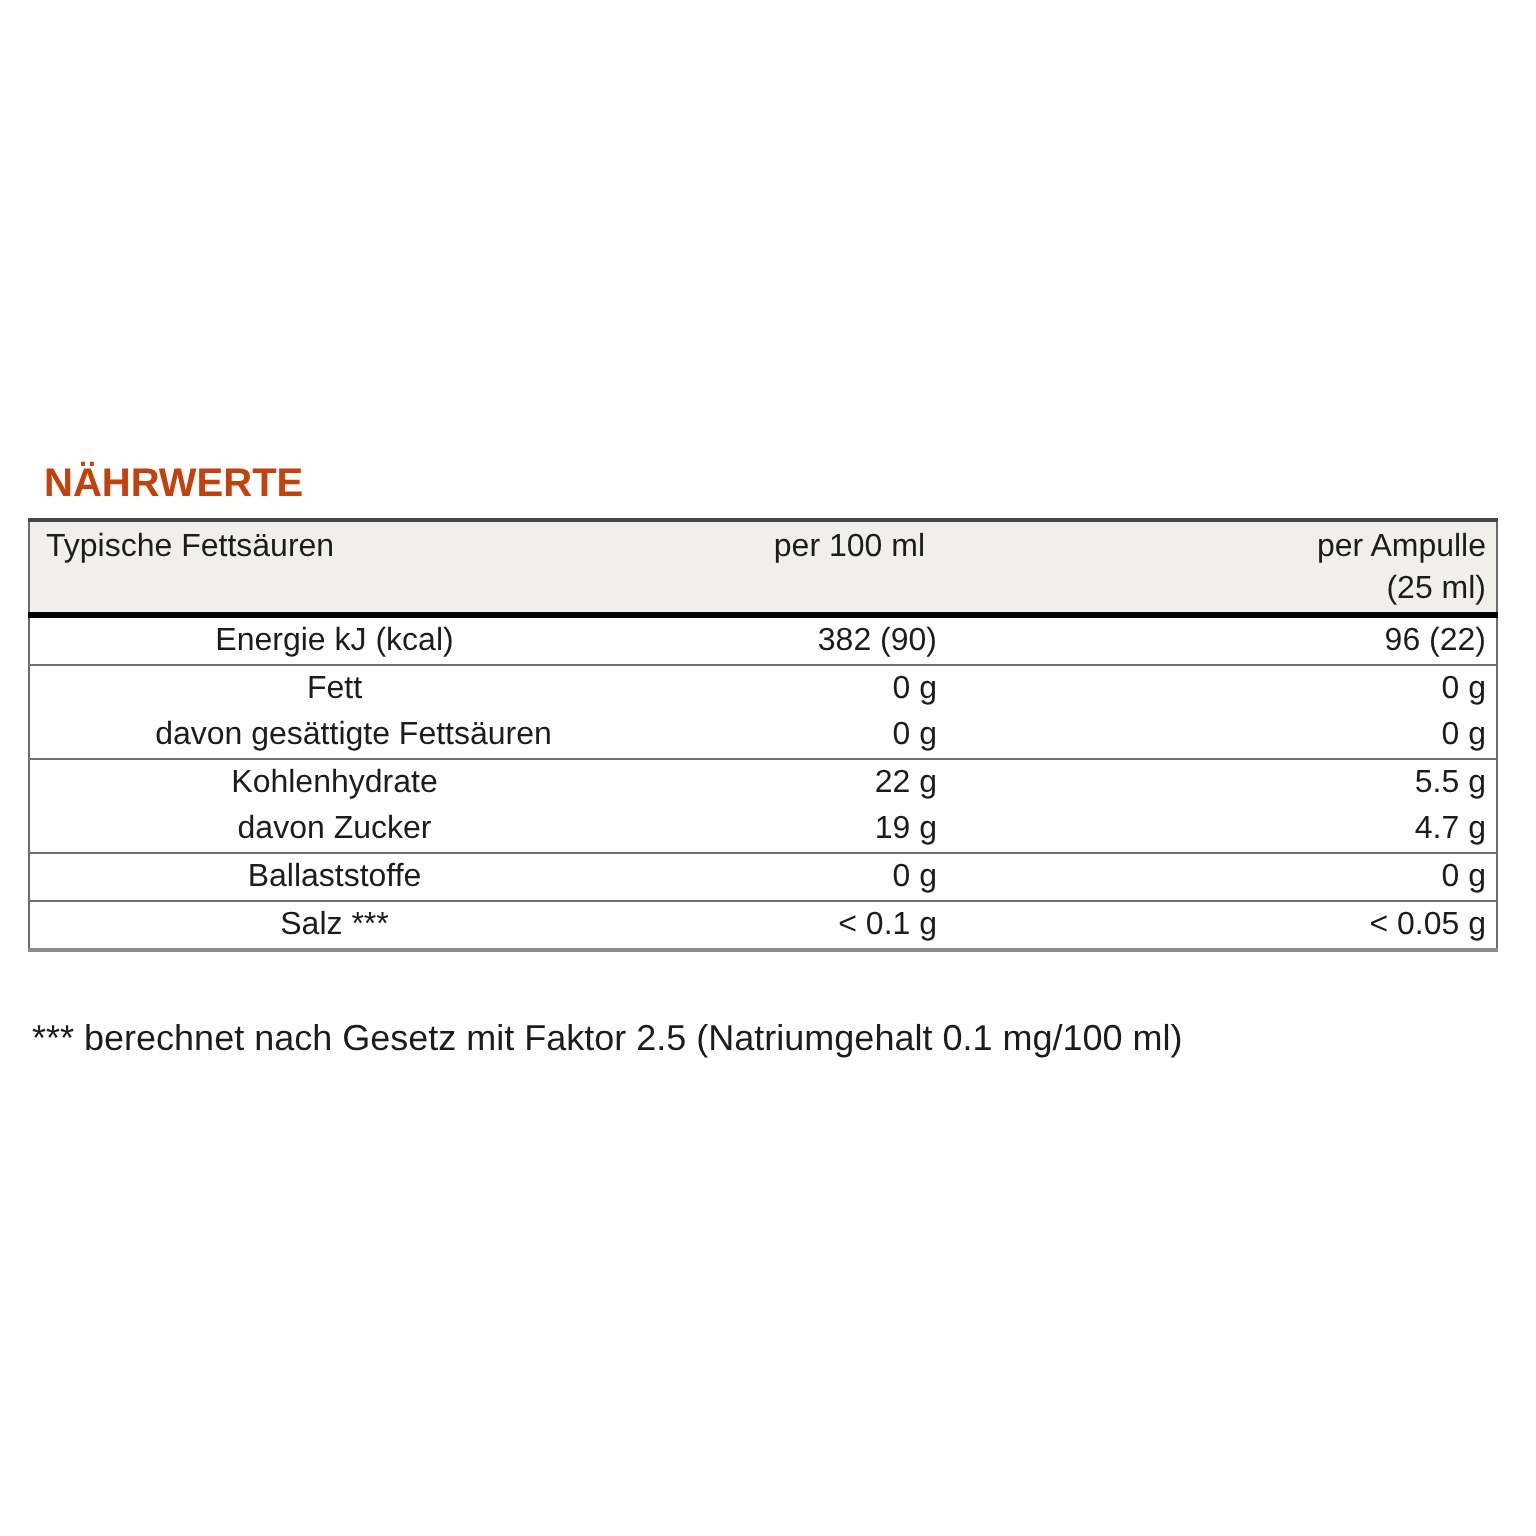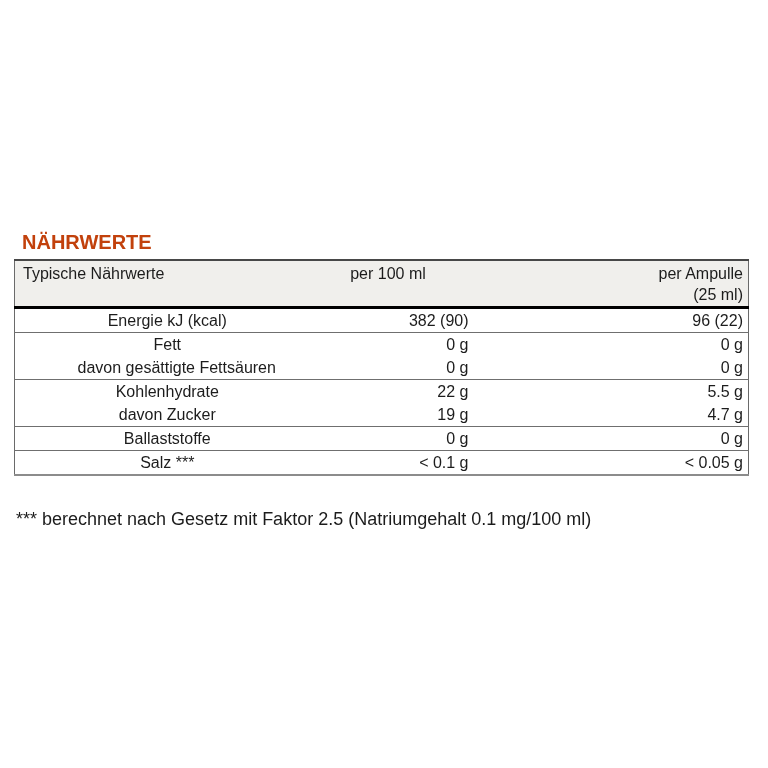--- a/index.html
+++ b/index.html
@@ -46,21 +46,21 @@
     font-weight: normal;
     background: #f0efec;
     vertical-align: top;
     height: 42px;
     padding-top: 2px;
     padding-bottom: 1px;
     border-bottom: 3px solid #000000;
     line-height: 21px;
   }
   th.h1 { text-align: left; padding-left: 8px; }
-  th.h2 { padding-right: 8px; }
+  th.h2 { text-align: right; padding-right: 8px; }
   th.h3 { text-align: right; padding-right: 5px; }
   tbody td {
     height: 23px;
     padding-top: 0;
     padding-bottom: 0;
     line-height: 23px;
     white-space: nowrap;
     overflow: hidden;
   }
   td.c1 { text-align: center; padding-left: 8px; }
@@ -86,21 +86,21 @@
   <h1 class="section-title" style="color: #c2410c;">NÄHRWERTE</h1>
 
   <table class="nutrition">
     <colgroup>
       <col class="c1">
       <col class="c2">
       <col class="c3">
     </colgroup>
     <thead>
       <tr>
-        <th class="h1" style="background: rgb(240, 239, 236);">Typische Nährwerte</th>
+        <th class="h1" style="background: rgb(240, 239, 236);">Typische Fettsäuren</th>
         <th class="h2" style="background: rgb(240, 239, 236);">per 100 ml</th>
         <th class="h3" style="background: rgb(240, 239, 236);">
           <span>per Ampulle</span><br>
           <span>(25 ml)</span>
         </th>
       </tr>
     </thead>
     <tbody id="nutrition-rows">
         <tr class="group-end">
           <td class="c1">Energie kJ (kcal)</td>

